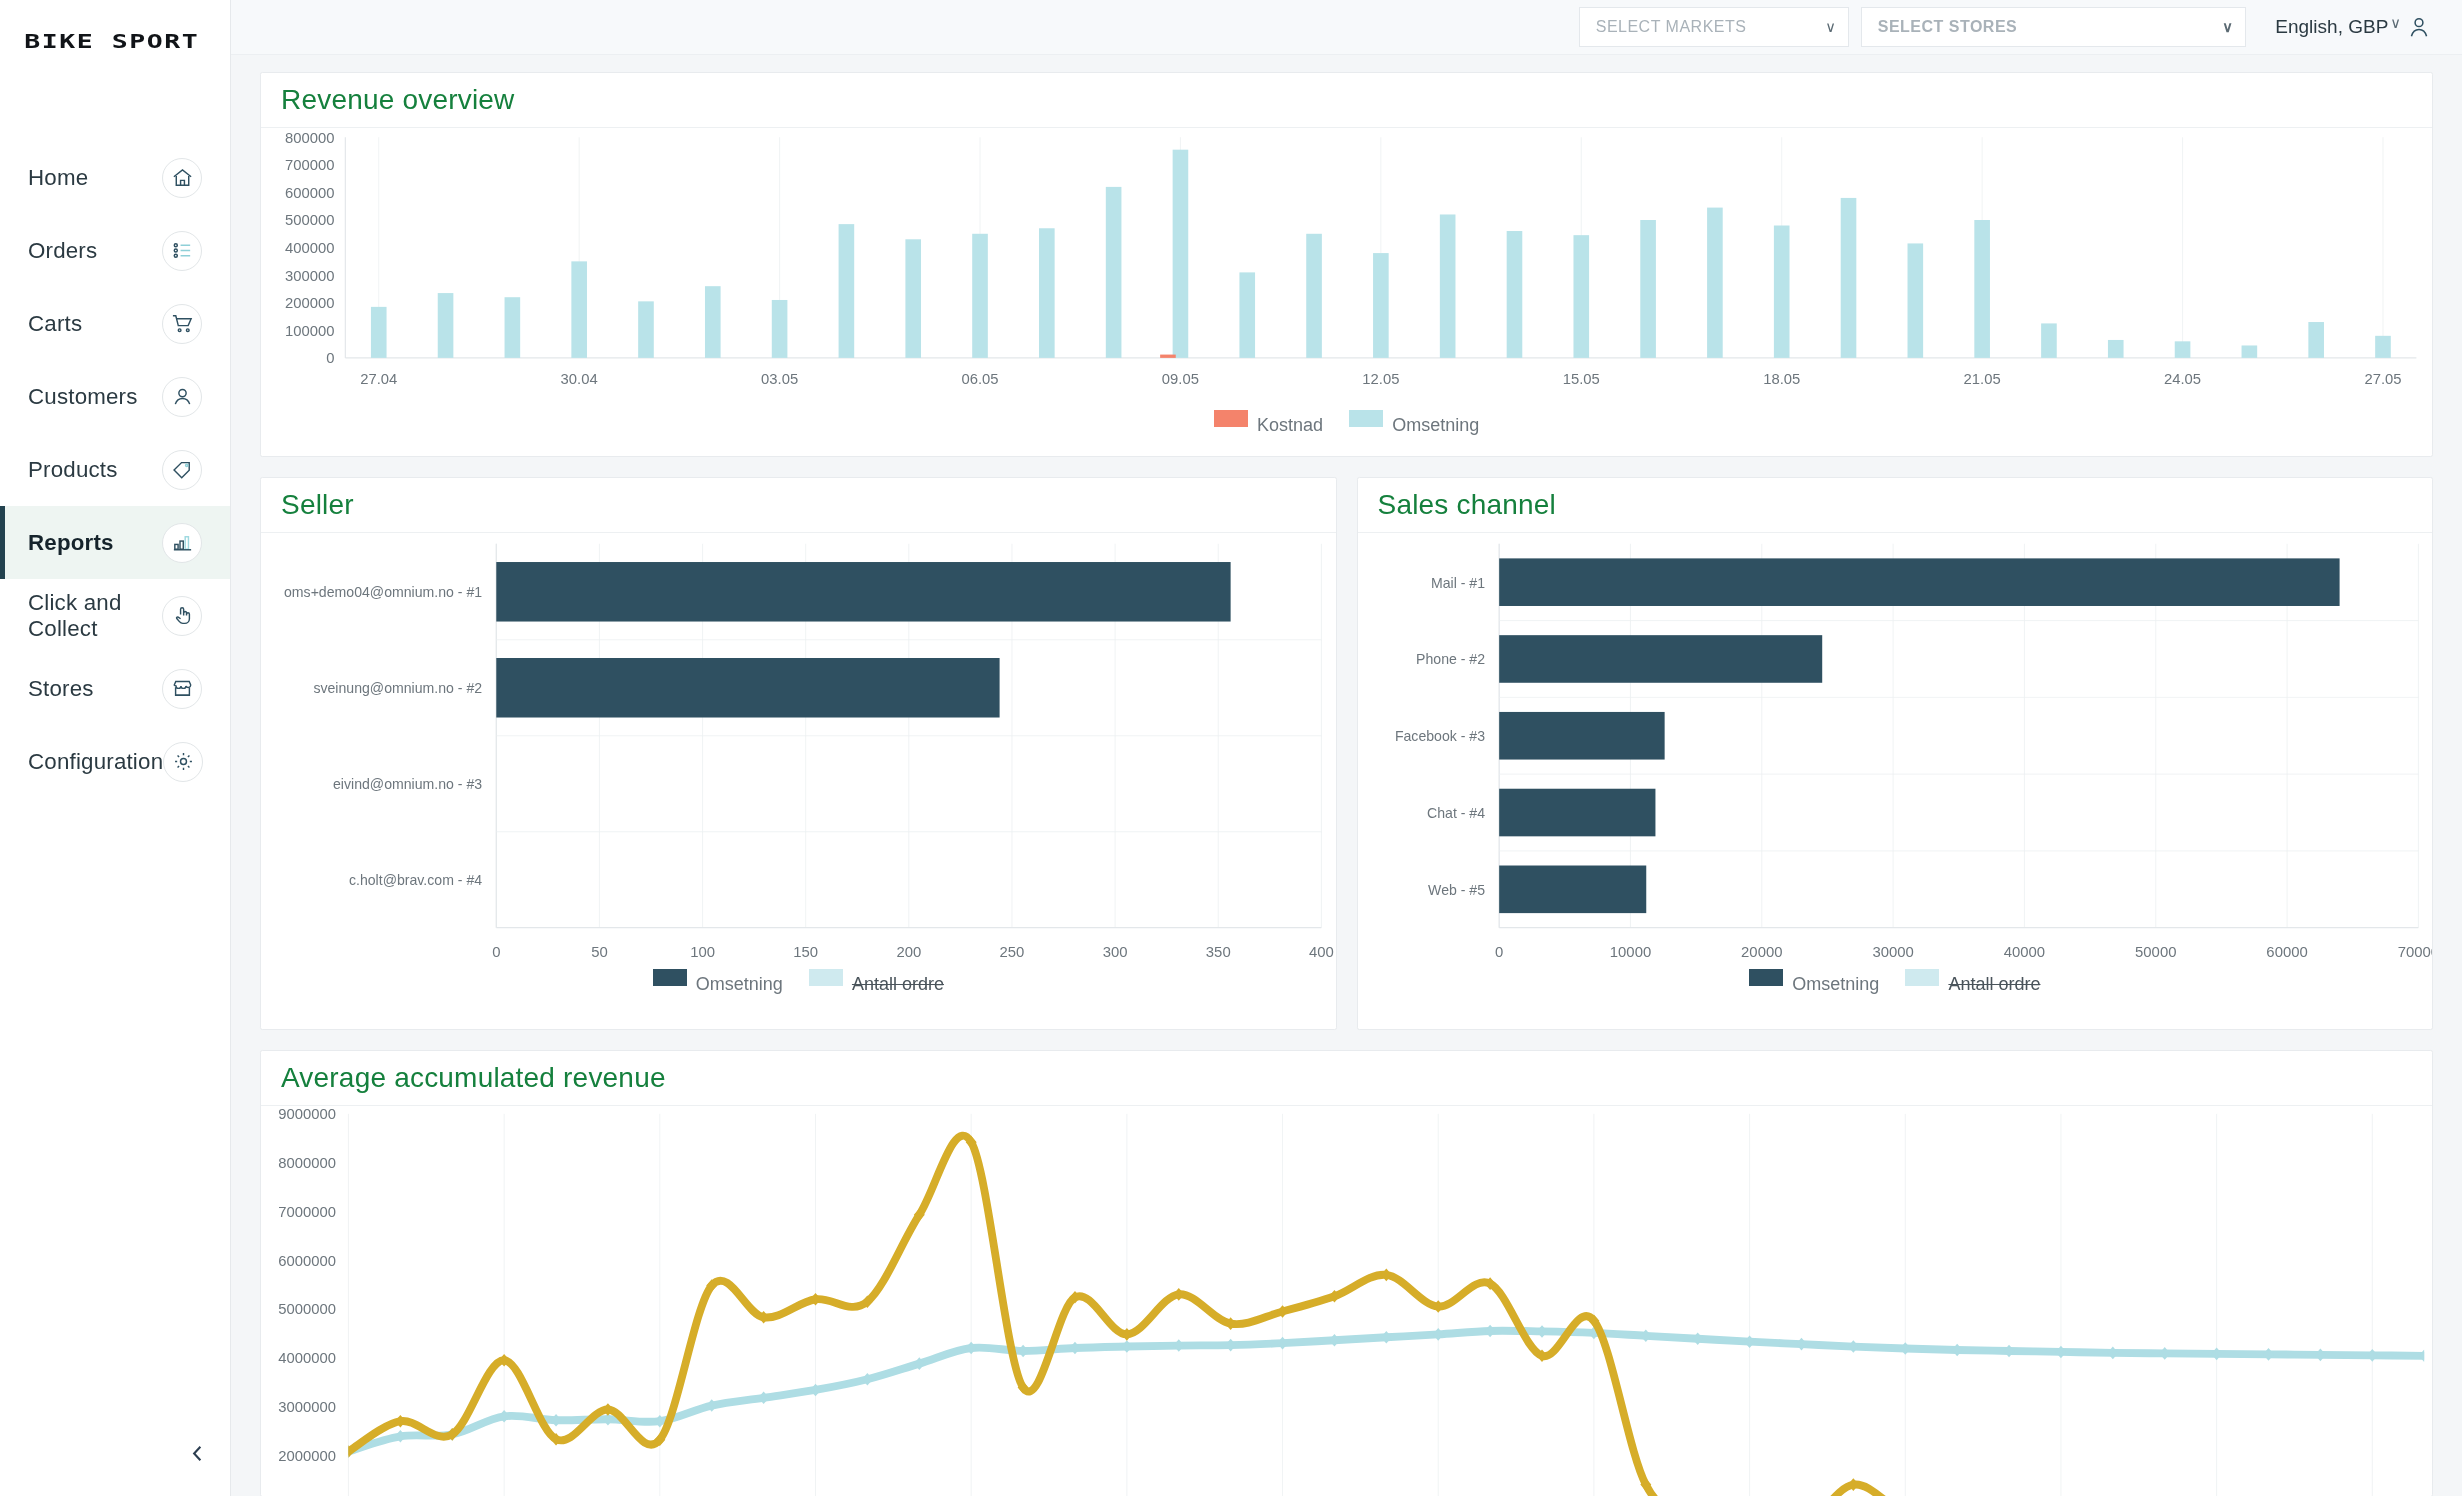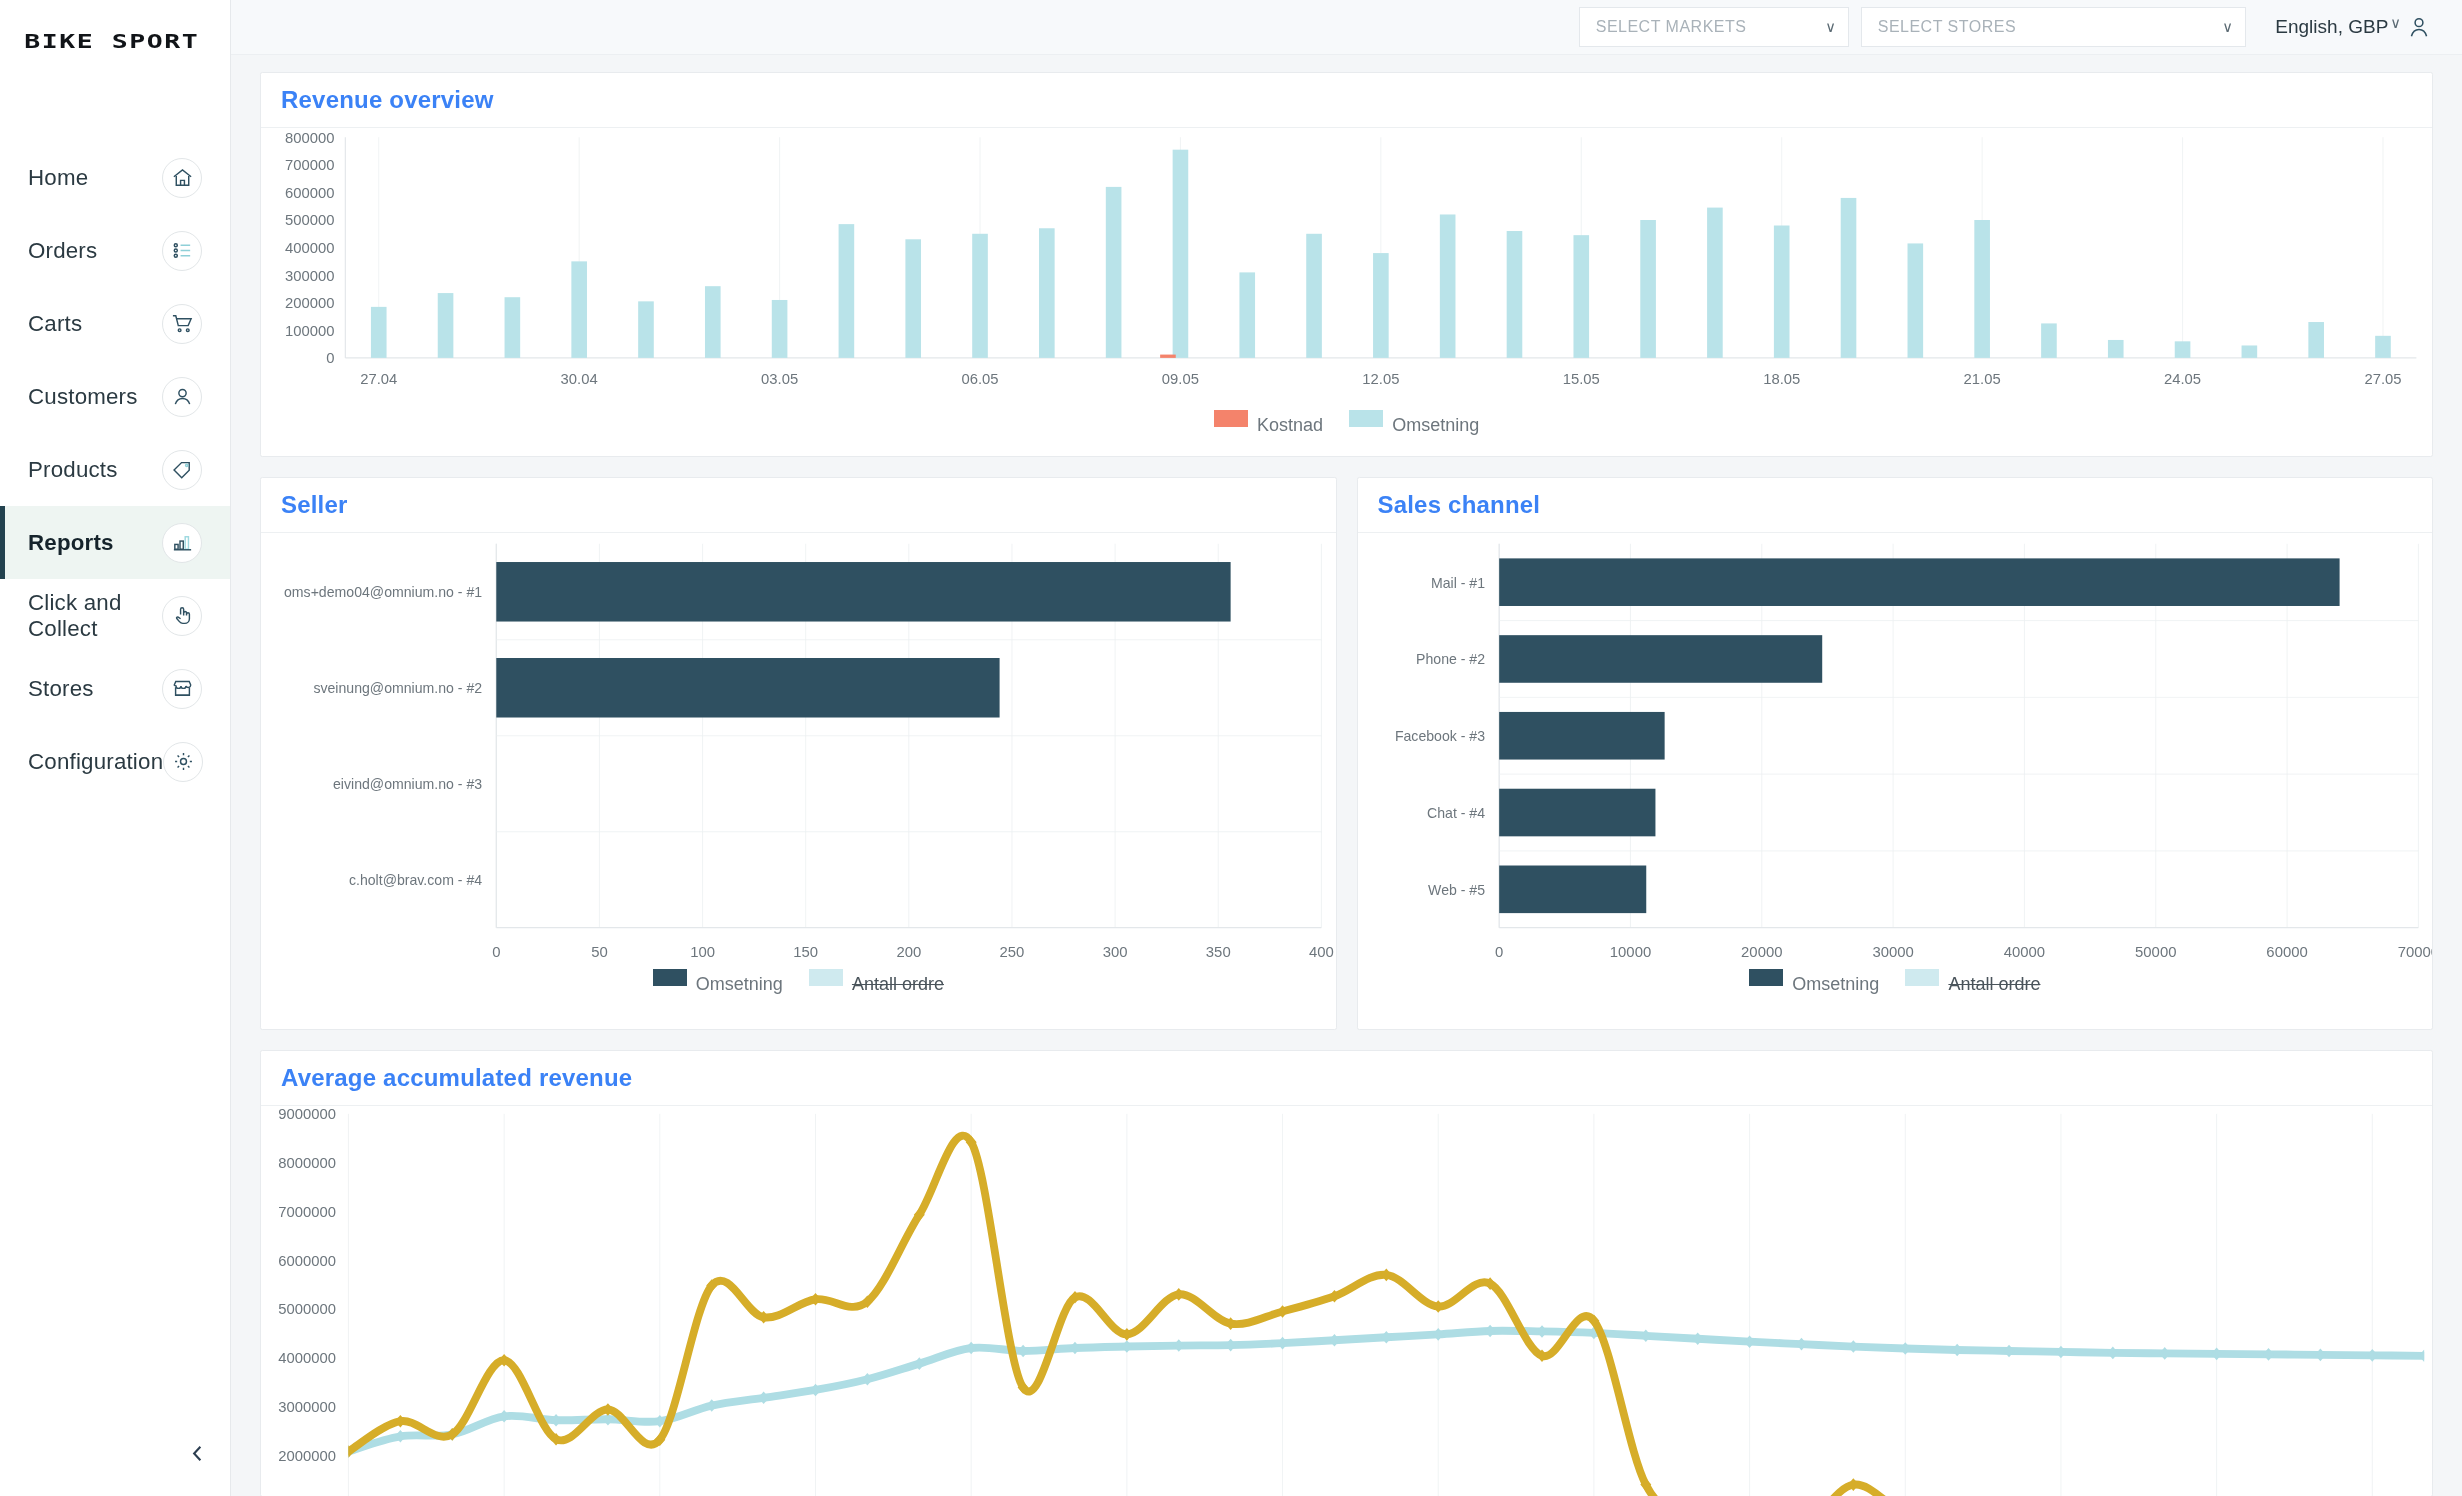--- a/index.html
+++ b/index.html
@@ -58,21 +58,21 @@
     display: flex; align-items: center; justify-content: flex-end;
     padding-right: 26px; gap: 0px;
     border-bottom: 0.8px solid #eceff2;
   }
   .select-box {
     height: 40px; background: #fff; border: 0.8px solid #e4e8ec;
     display: flex; align-items: center; justify-content: space-between;
     padding: 0 12.3px 0 15.4px; cursor: pointer;
   }
   .select-box.markets { width: 270px; margin-right: 12px; }
-  .select-box.stores  { width: 385px; margin-right: 29px; }
+  .select-box.stores  { width: 385px; margin-right: 29px; font-weight: bold; }
   .select-placeholder {
     font-size: 16px; color: #a9b2b9; letter-spacing: 0.5px;
     font-family: "Liberation Sans", sans-serif;
   }
   .caret { font-size: 14.6px; color: #5b6a73; line-height: 1; }
   .lang {
     display:flex; align-items:flex-start; gap:2px; cursor: pointer;
   }
   .lang-label { font-size: 19px; color: #2b3a42; }
   .user-icon { width: 35px; height: 35px; display:flex; align-items:center; justify-content:center; cursor:pointer; }
@@ -83,21 +83,21 @@
   }
 
   .card {
     background: #ffffff; border: 0.8px solid #e8ebee; border-radius: 2.3px;
     display: flex; flex-direction: column;
   }
   .card-head {
     height: 55px; min-height:55px; display: flex; align-items: center;
     padding-left: 20px; border-bottom: 0.8px solid #edf0f2;
   }
-  .card-title { font-size: 24px; color: #3b82f6; font-weight: 700; letter-spacing: 0.2px; }
+  .card-title { font-size: 28px; color: #15803d; font-weight: 400; letter-spacing: 0.2px; }
   .card-body { flex: 1; position: relative; }
 
   
   .tick-text { font-size: 19px; fill: #6d767d; font-family: "Liberation Sans", sans-serif; }
   .tick-text-sm { font-size: 18px; fill: #6d767d; font-family: "Liberation Sans", sans-serif; }
   .grid-line { stroke: #eceff1; stroke-width: 1; }
   .axis-line { stroke: #e3e7ea; stroke-width: 1.5; }
 
   .legend {
     display: flex; align-items: center; justify-content: center; gap: 26px;

